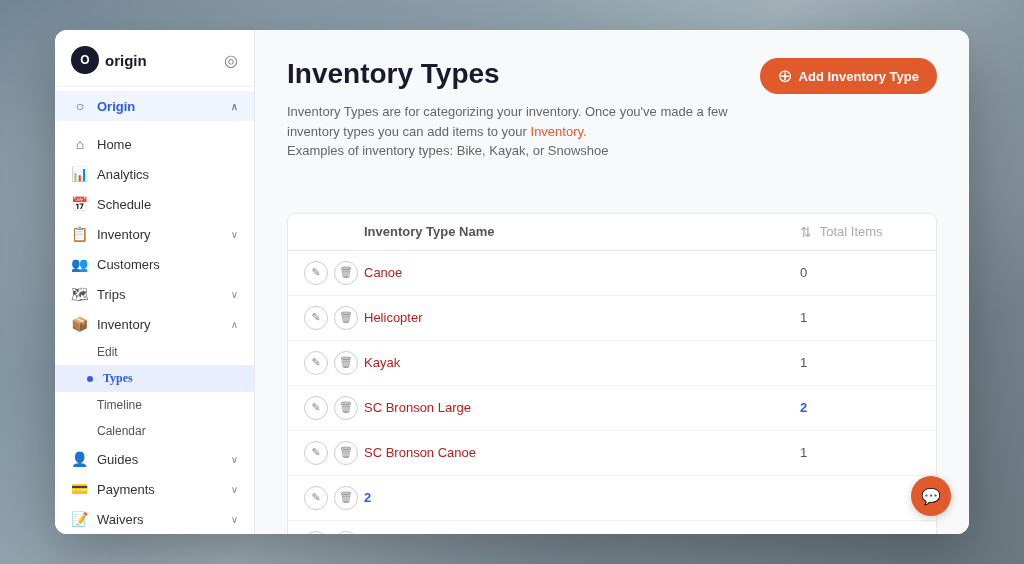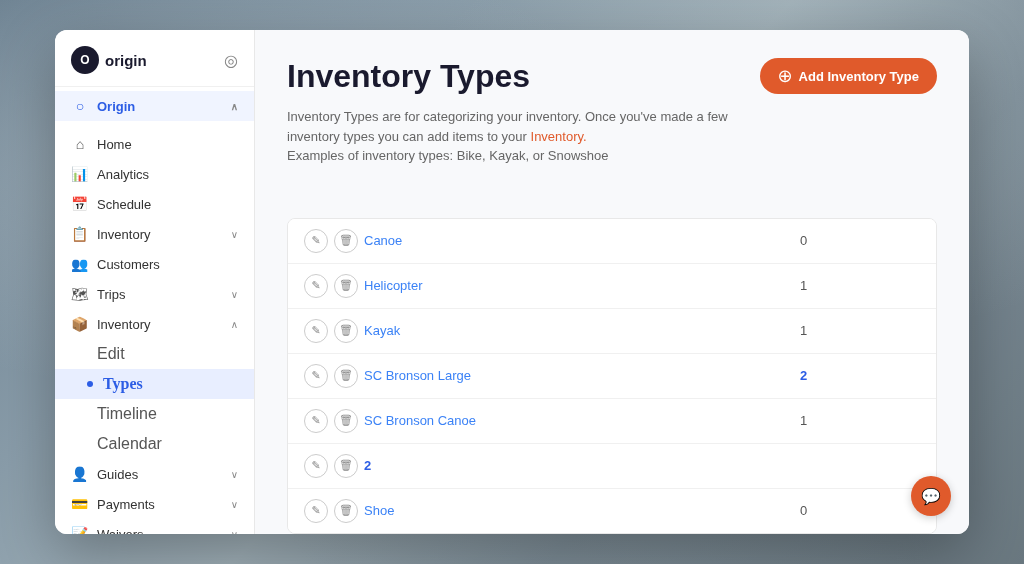--- a/index.html
+++ b/index.html
@@ -108,21 +108,21 @@
     .sidebar-item.active-section .icon {
       color: #2c5de5;
     }
     .chevron {
       margin-left: auto;
       font-size: 10px;
       color: #888;
     }
     .sub-item {
       padding: 6px 16px 6px 42px;
-      font-size: 16px;
+      font-size: 12px;
       color: #555;
       cursor: pointer;
       display: flex;
       align-items: center;
       gap: 6px;
     }
     .sub-item.active {
       background: #e8eeff;
       color: #2c5de5;
       font-weight: 600;
@@ -138,21 +138,21 @@
       margin-left: -10px;
     }
     
     .main {
       flex: 1;
       background: #f8f9fb;
       overflow-y: auto;
       padding: 28px 32px;
     }
     .page-title {
-      font-size: 32px;
+      font-size: 28px;
       font-weight: 700;
       color: #1a1a2e;
       margin-bottom: 12px;
     }
     .description {
       font-size: 13px;
       color: #666;
       margin-bottom: 32px;
       line-height: 1.5;
       max-width: 550px;
@@ -233,21 +233,21 @@
       background: #fff;
       display: flex;
       align-items: center;
       justify-content: center;
       cursor: pointer;
       color: #888;
       font-size: 11px;
     }
     .row-name {
       font-size: 13px;
-      color: #3b82f6;
+      color: #b91c1c;
     }
     .row-count {
       font-size: 13px;
       color: #555;
     }
     .row-count.highlight {
       color: #2c5de5;
       font-weight: 600;
     }
     .chat-btn {
@@ -368,20 +368,30 @@
           <span>Examples of inventory types: Bike, Kayak, or Snowshoe</span>
         </p>
       </div>
       <button class="add-btn">
         <span class="plus">⊕</span>
         <span>Add Inventory Type</span>
       </button>
     </div>
 
     <div class="table-container">
+      <div class="table-header">
+        <div class="th"></div>
+        <div class="th">
+          <span>Inventory Type Name</span>
+        </div>
+        <div class="th muted">
+          <span style="font-size:14px;color:#aaa;margin-right:4px;">⇅</span>
+          <span>Total Items</span>
+        </div>
+      </div>
 
       <div id="table-body">
           <div class="table-row">
     <div class="row-actions">
       <button class="action-btn" title="Edit">✎</button>
       <button class="action-btn" title="Delete">🗑</button>
     </div>
     <div class="row-name">Canoe</div>
     <div class="row-count">0</div>
   </div>

